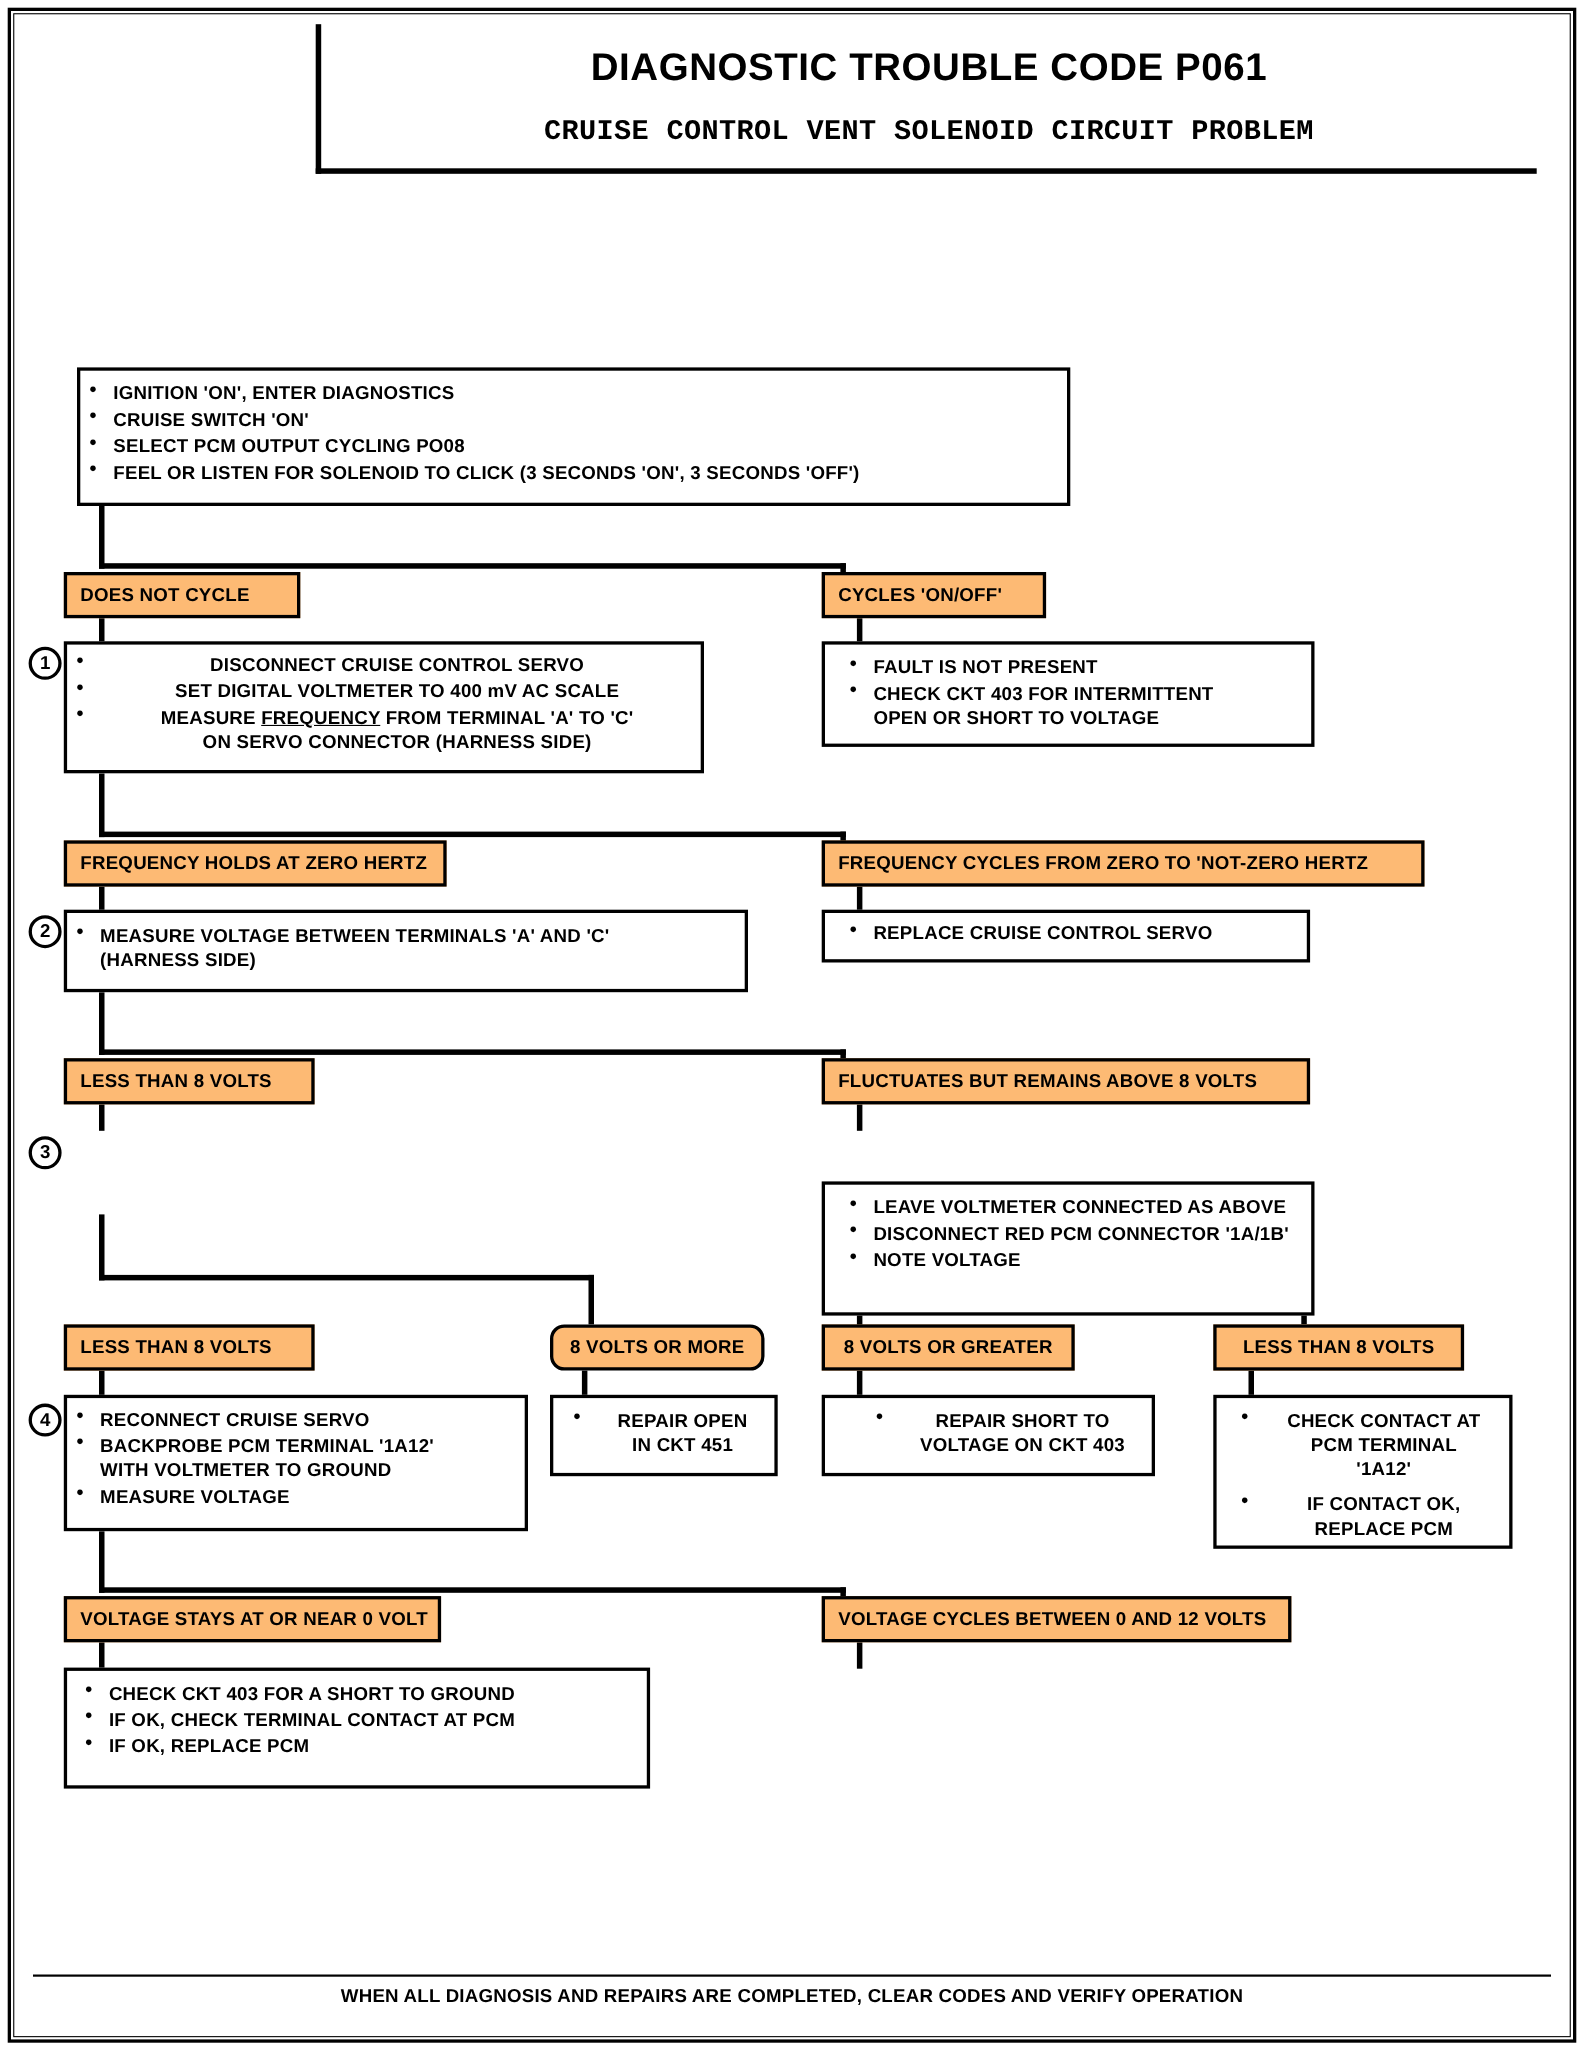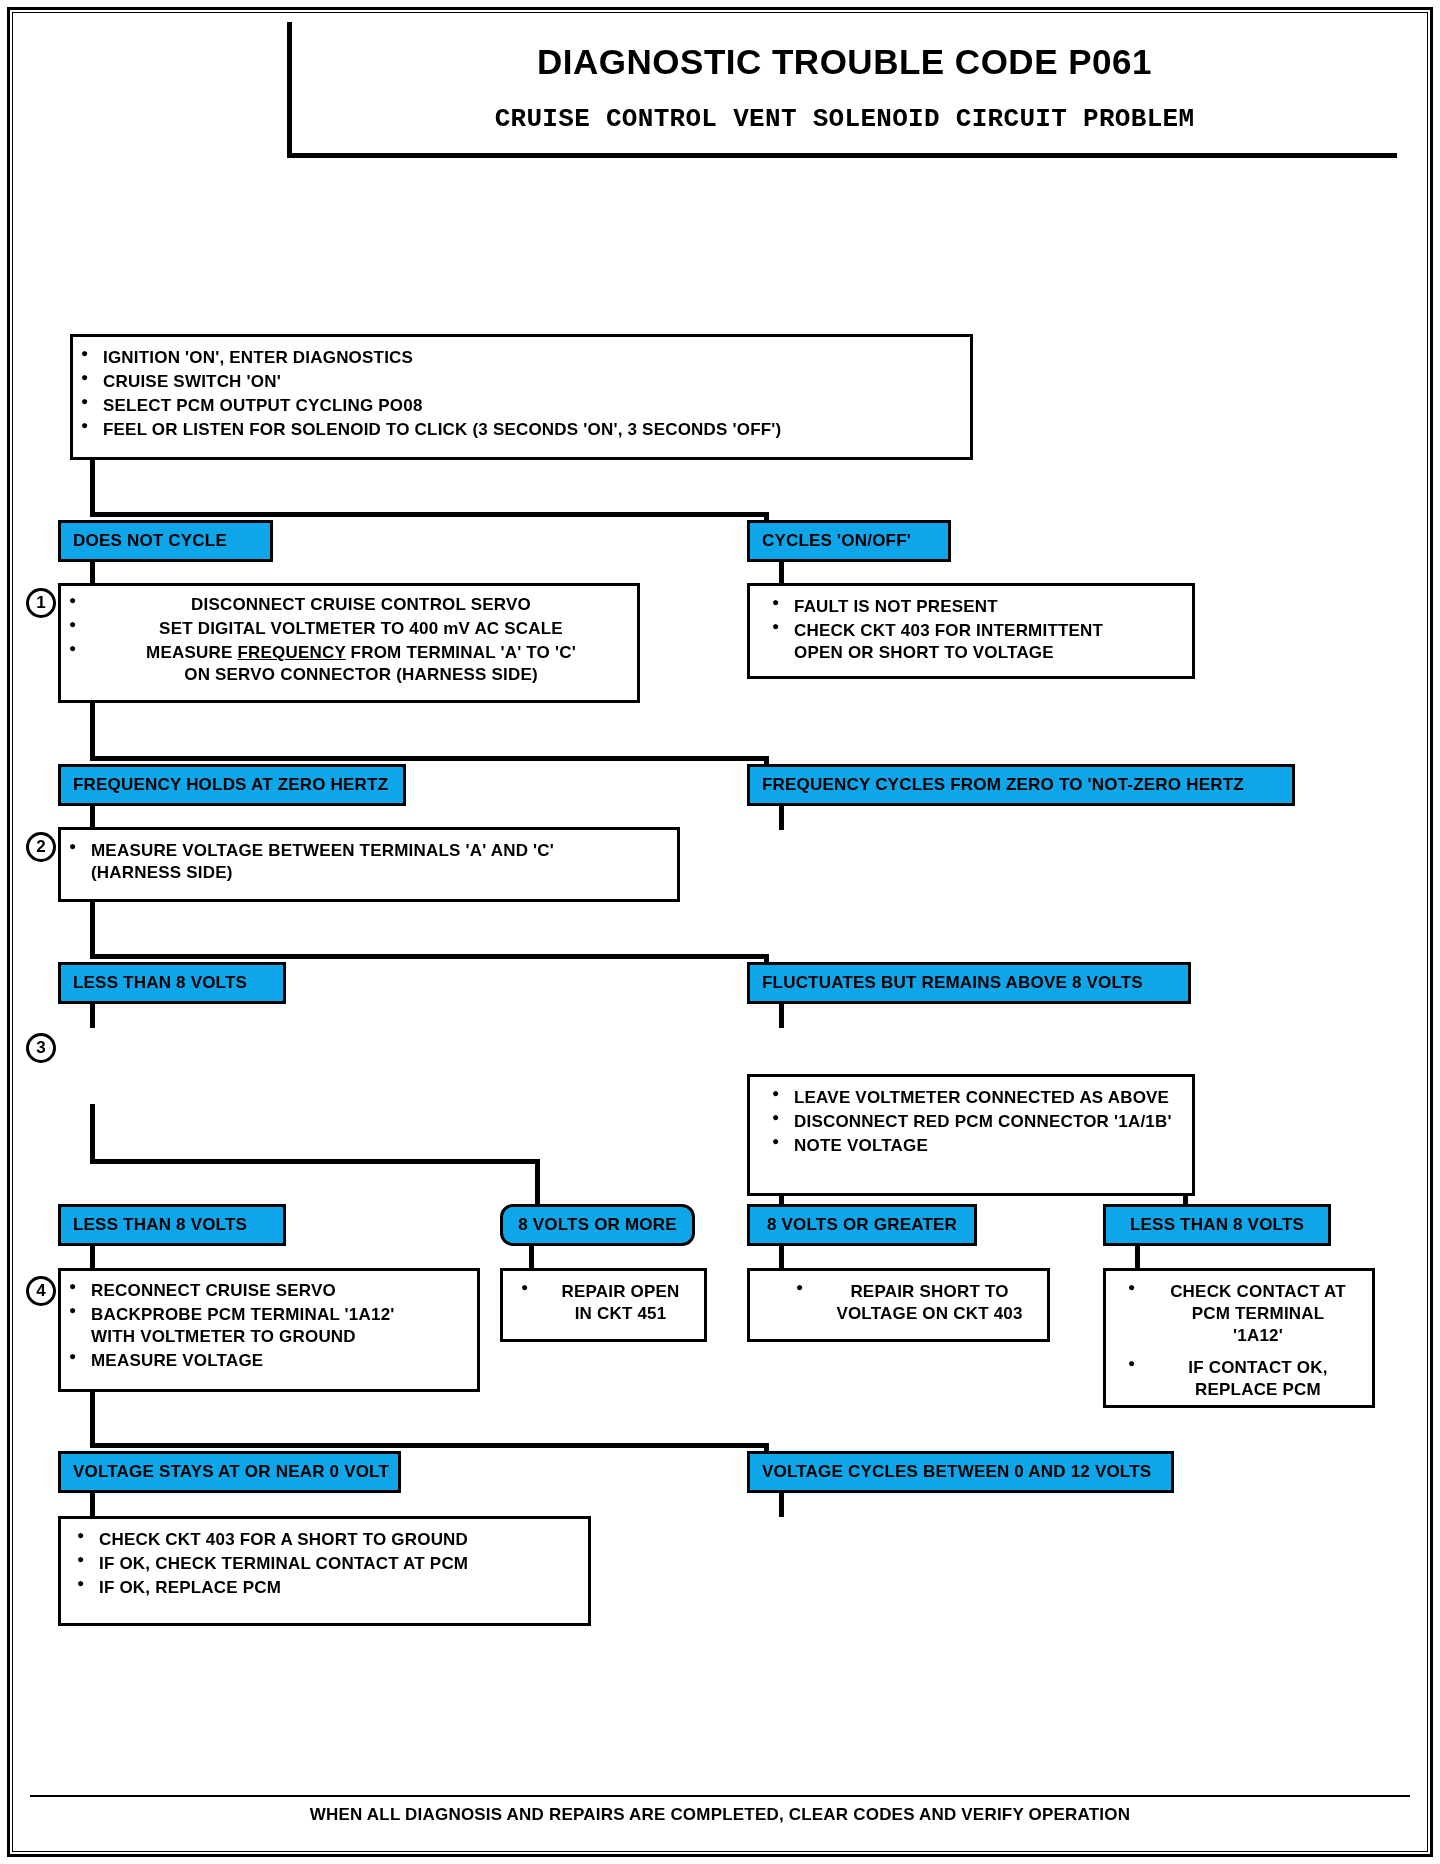--- a/index.html
+++ b/index.html
@@ -58,21 +58,21 @@
   
   .box {
     position:absolute;
     border:3px solid #000;
     background:#fff;
     z-index:4;
   }
   .label-box {
     position:absolute;
     border:3px solid #000;
-    background:#0ea5e9;
+    background:#fdba74;
     display:flex;
     align-items:center;
     z-index:4;
   }
   .label-box .txt {
     font-size:17px;
     font-weight:bold;
     white-space:nowrap;
     padding-left:12px;
     letter-spacing:0.2px;
@@ -224,20 +224,25 @@
   </div>
   <div class="box" style="left:58px; top:827px; width:622px; height:75px;">
     <ul class="blist" style="padding-top:10px;">
       <li>
         <span>MEASURE VOLTAGE BETWEEN TERMINALS 'A' AND 'C'</span>
         <span class="cont">(HARNESS SIDE)</span>
       </li>
     </ul>
   </div>
 
+  <div class="box" style="left:747px; top:827px; width:444px; height:48px;">
+    <ul class="blist" style="padding-left:44px; padding-top:8px;">
+      <li>REPLACE CRUISE CONTROL SERVO</li>
+    </ul>
+  </div>
 
   <div class="ln" style="left:90px; top:902px; width:5px; height:57px;"></div>
   <div class="ln" style="left:90px; top:954px; width:679px; height:5px;"></div>
   <div class="ln" style="left:764px; top:954px; width:5px; height:41px;"></div>
 
   <div class="label-box" style="left:58px; top:962px; width:228px; height:42px;">
     <span class="txt">LESS THAN 8 VOLTS</span>
   </div>
   <div class="label-box" style="left:747px; top:962px; width:444px; height:42px;">
     <span class="txt">FLUCTUATES BUT REMAINS ABOVE 8 VOLTS</span>

